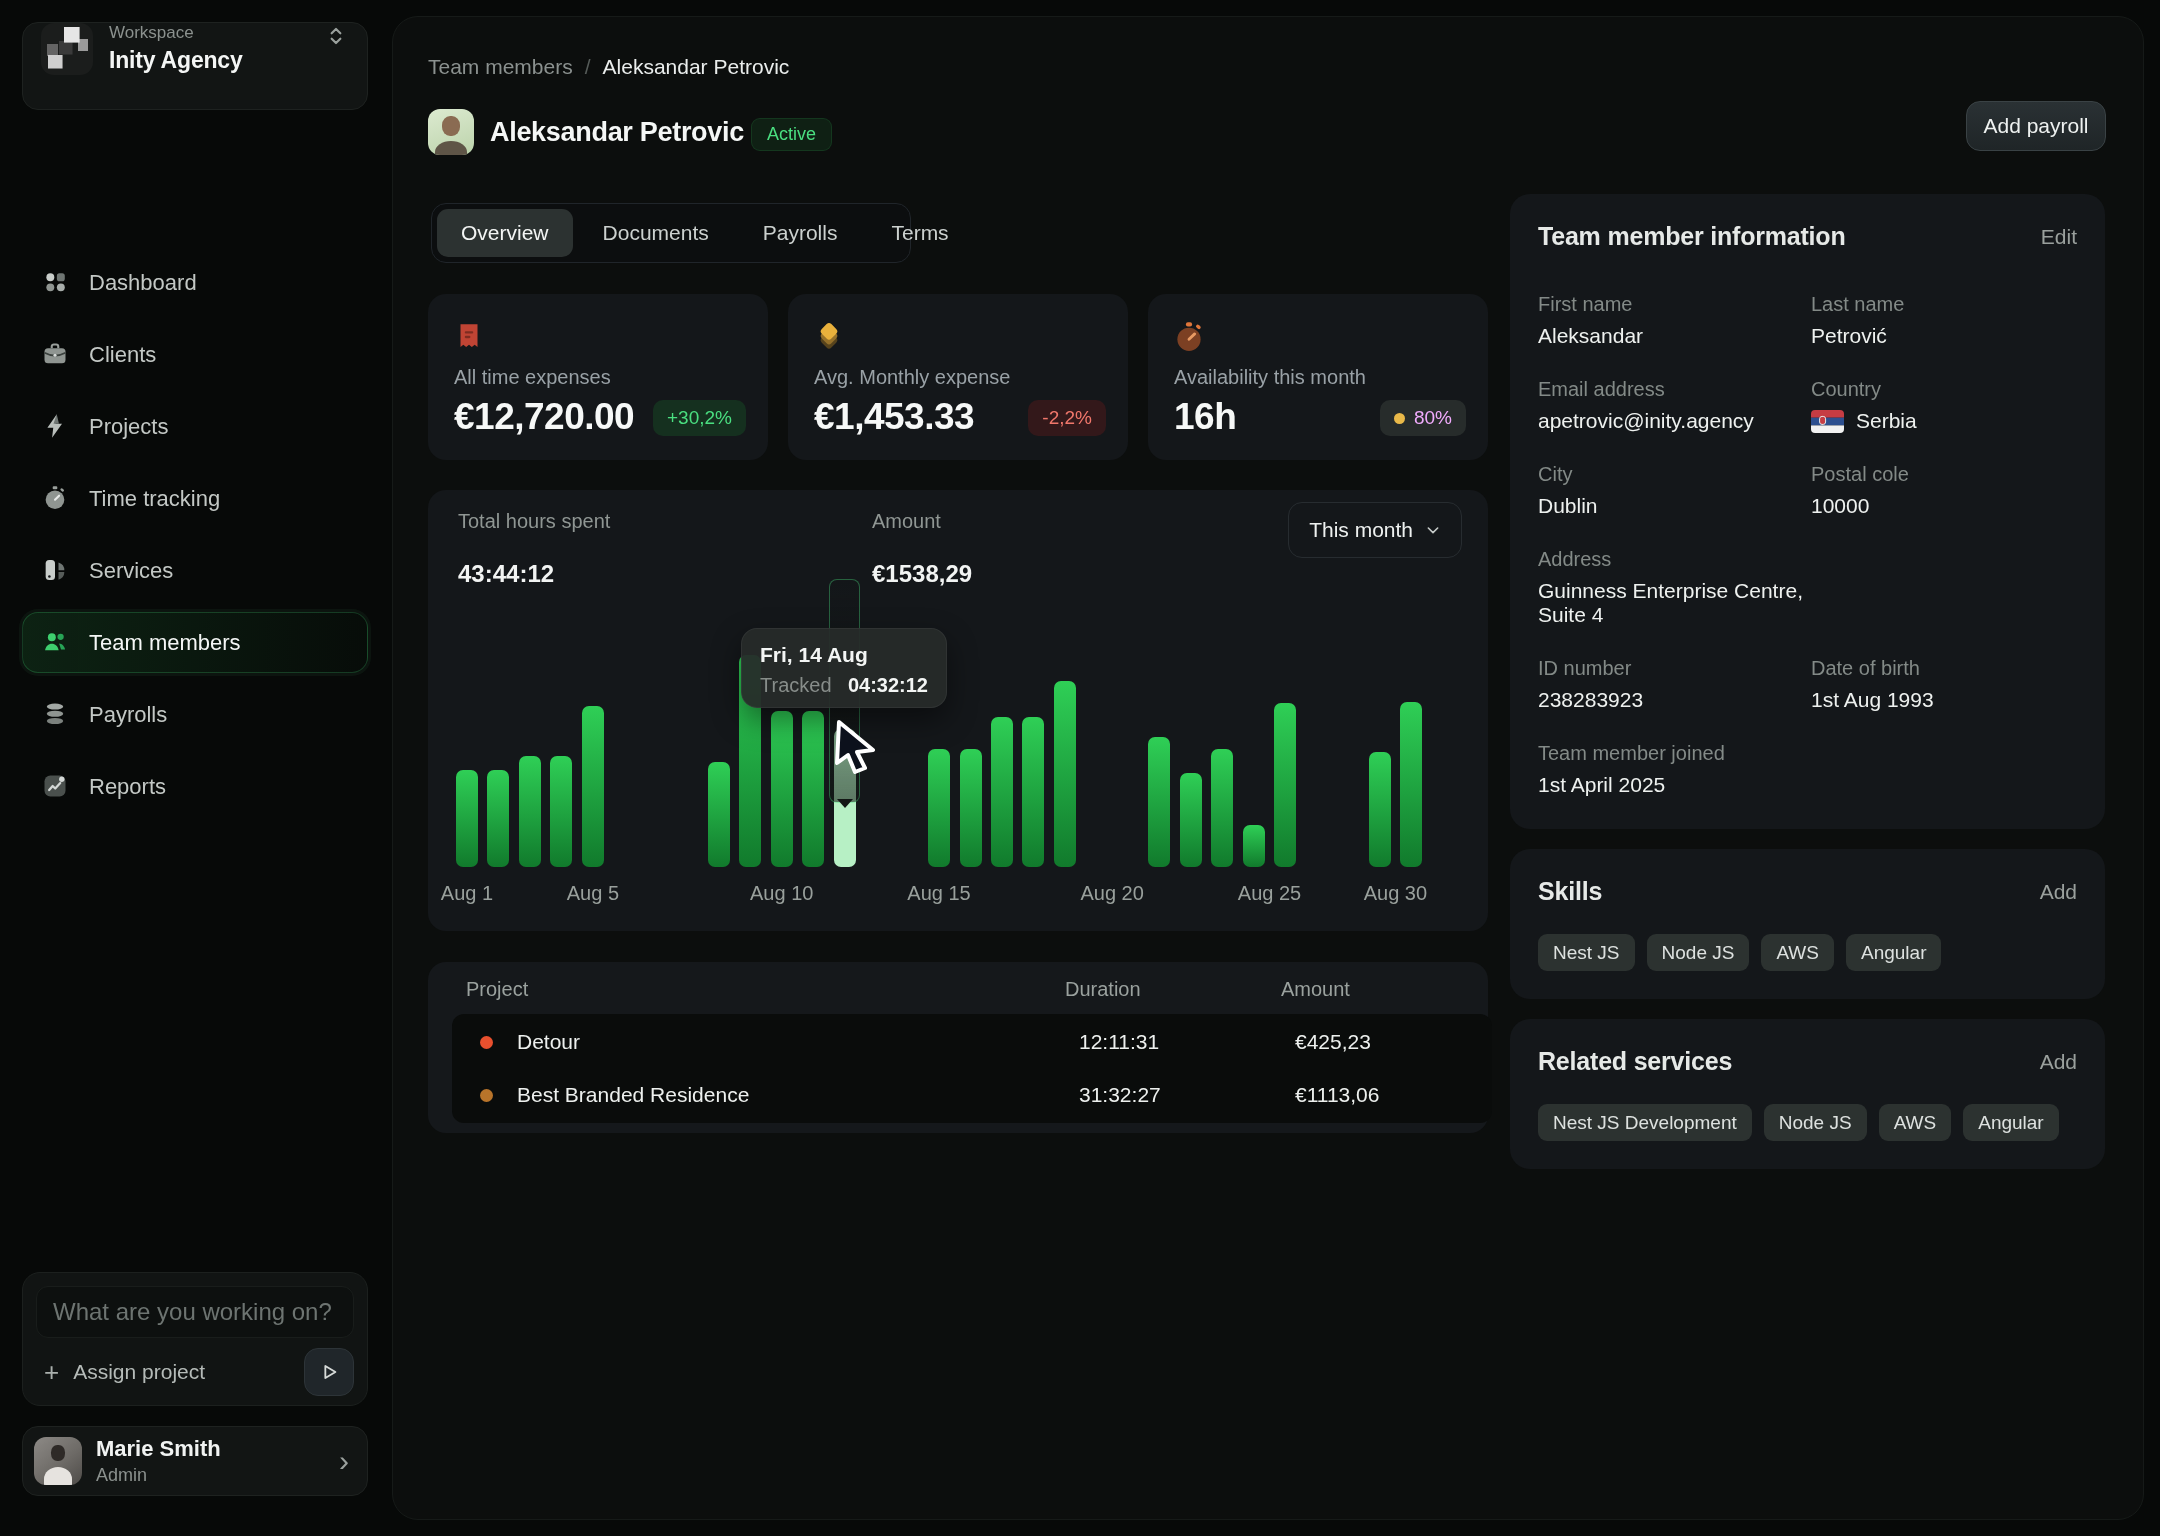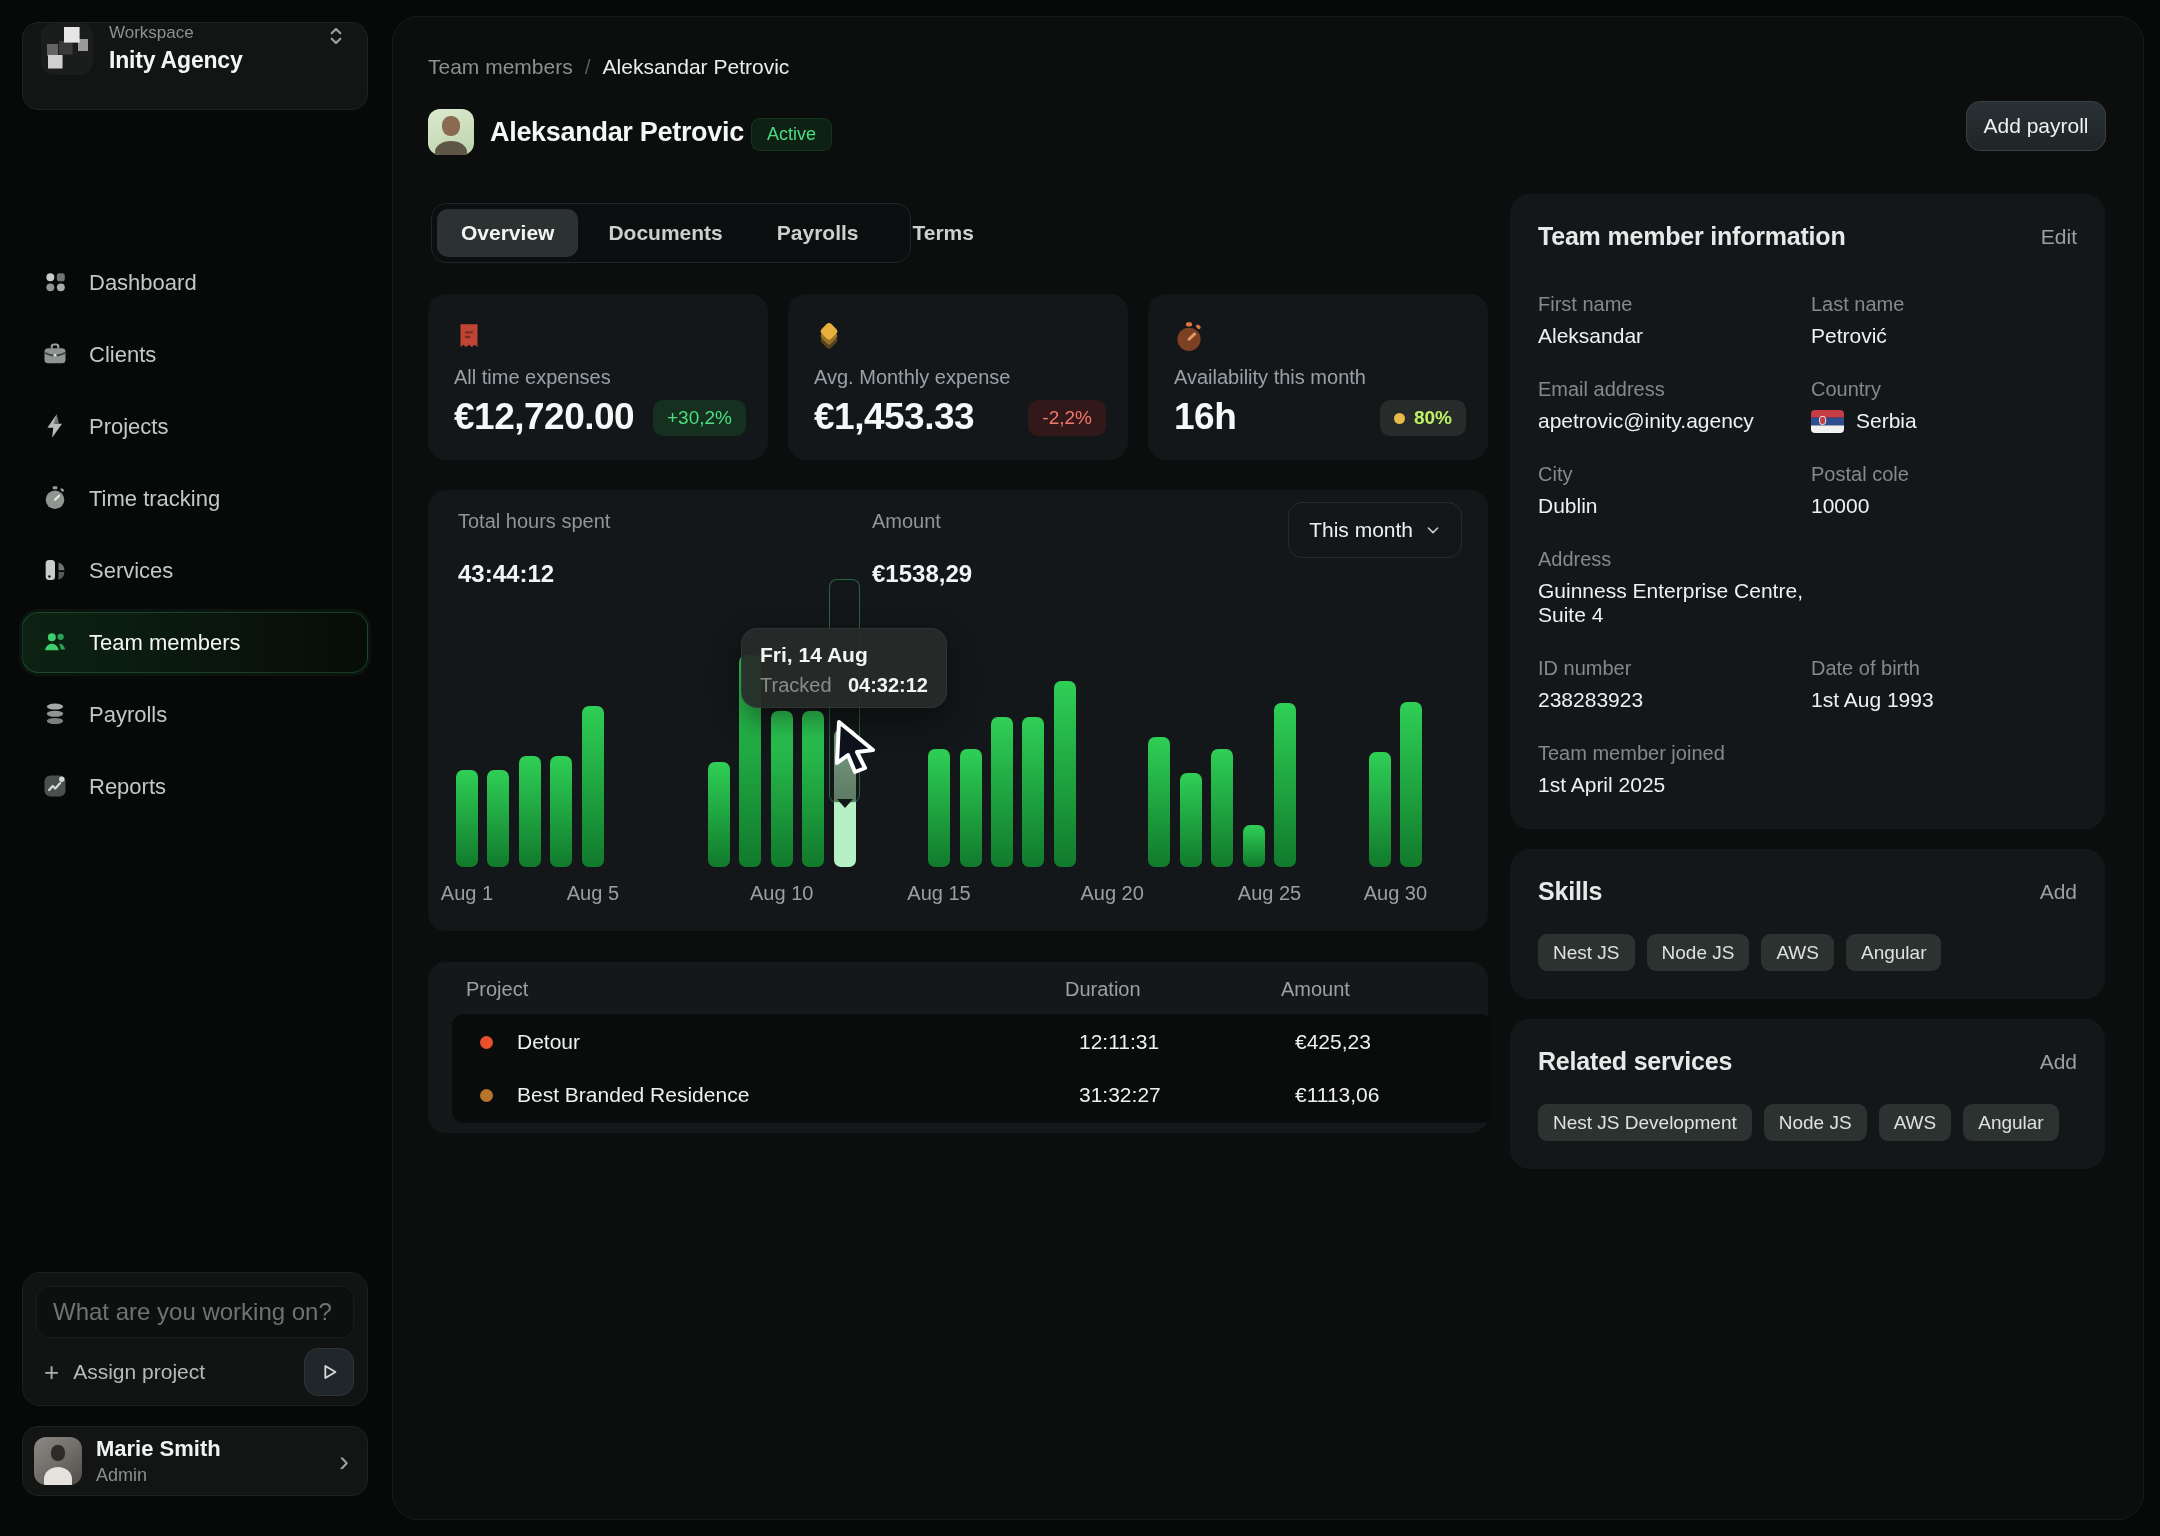--- a/index.html
+++ b/index.html
@@ -123,37 +123,37 @@
   .add-payroll {
     position:absolute; left:1573px; top:84px; width:140px; height:50px;
     background:linear-gradient(180deg,#2a3134,#1f2527); border:1px solid #3a4245;
     border-radius:14px; color:#eef1f0; font-size:21px; display:flex;
     align-items:center; justify-content:center; cursor:pointer;
   }
 
   .tabs {
     position:absolute; left:38px; top:186px; height:60px; width:480px;
     border:1px solid #20252a; border-radius:15px; background:#0c0e0f;
-    display:flex; align-items:center; padding:5px; gap:6px;font-weight:bold;
+    display:flex; align-items:center; padding:5px; gap:6px;
   }
   .tab { padding:0 24px; height:48px; display:flex; align-items:center; border-radius:11px; font-size:21px; color:#ccd1cf; cursor:pointer; }
   .tab.active { background:#2c3231; color:#f3f5f4; }
 
   
   .stats { position:absolute; left:35px; top:277px; display:flex; gap:20px; }
   .stat-card { width:340px; height:166px; background:#14171a; border-radius:18px; position:relative; padding:26px 24px; }
   .stat-label { position:absolute; left:26px; top:72px; font-size:20px; color:#99a1a6; }
   .stat-value { position:absolute; left:26px; top:102px; font-size:37px; font-weight:600; letter-spacing:-0.5px; color:#f6f8f7; }
   .stat-badge {
     position:absolute; right:22px; bottom:24px; height:36px; padding:0 14px;
     border-radius:10px; font-size:19px; display:flex; align-items:center; gap:9px;
   }
   .stat-badge.positive { background:#15301f; color:#4ade80; }
   .stat-badge.negative { background:#33181a; color:#f0776b; }
-  .stat-badge.neutral  { background:#272c2b; color:#bef264;font-weight:bold; }
+  .stat-badge.neutral  { background:#272c2b; color:#f0abfc; }
   .badge-dot { width:11px; height:11px; border-radius:50%; background:#e9b949; }
 
   
   .chart-card { position:absolute; left:35px; top:473px; width:1060px; height:441px; background:#14171a; border-radius:18px; }
   .chart-sum-label { position:absolute; font-size:20px; color:#8f9693; top:20px; }
   .chart-sum-value { position:absolute; font-size:24px; font-weight:600; color:#f2f4f3; top:50px;margin-top:20px; }
   .range-btn {
     position:absolute; right:26px; top:12px; height:56px; padding:0 20px;
     border:1px solid #272c30; border-radius:14px; display:flex; align-items:center; gap:12px;
     color:#eef1f0; font-size:21px; cursor:pointer;

